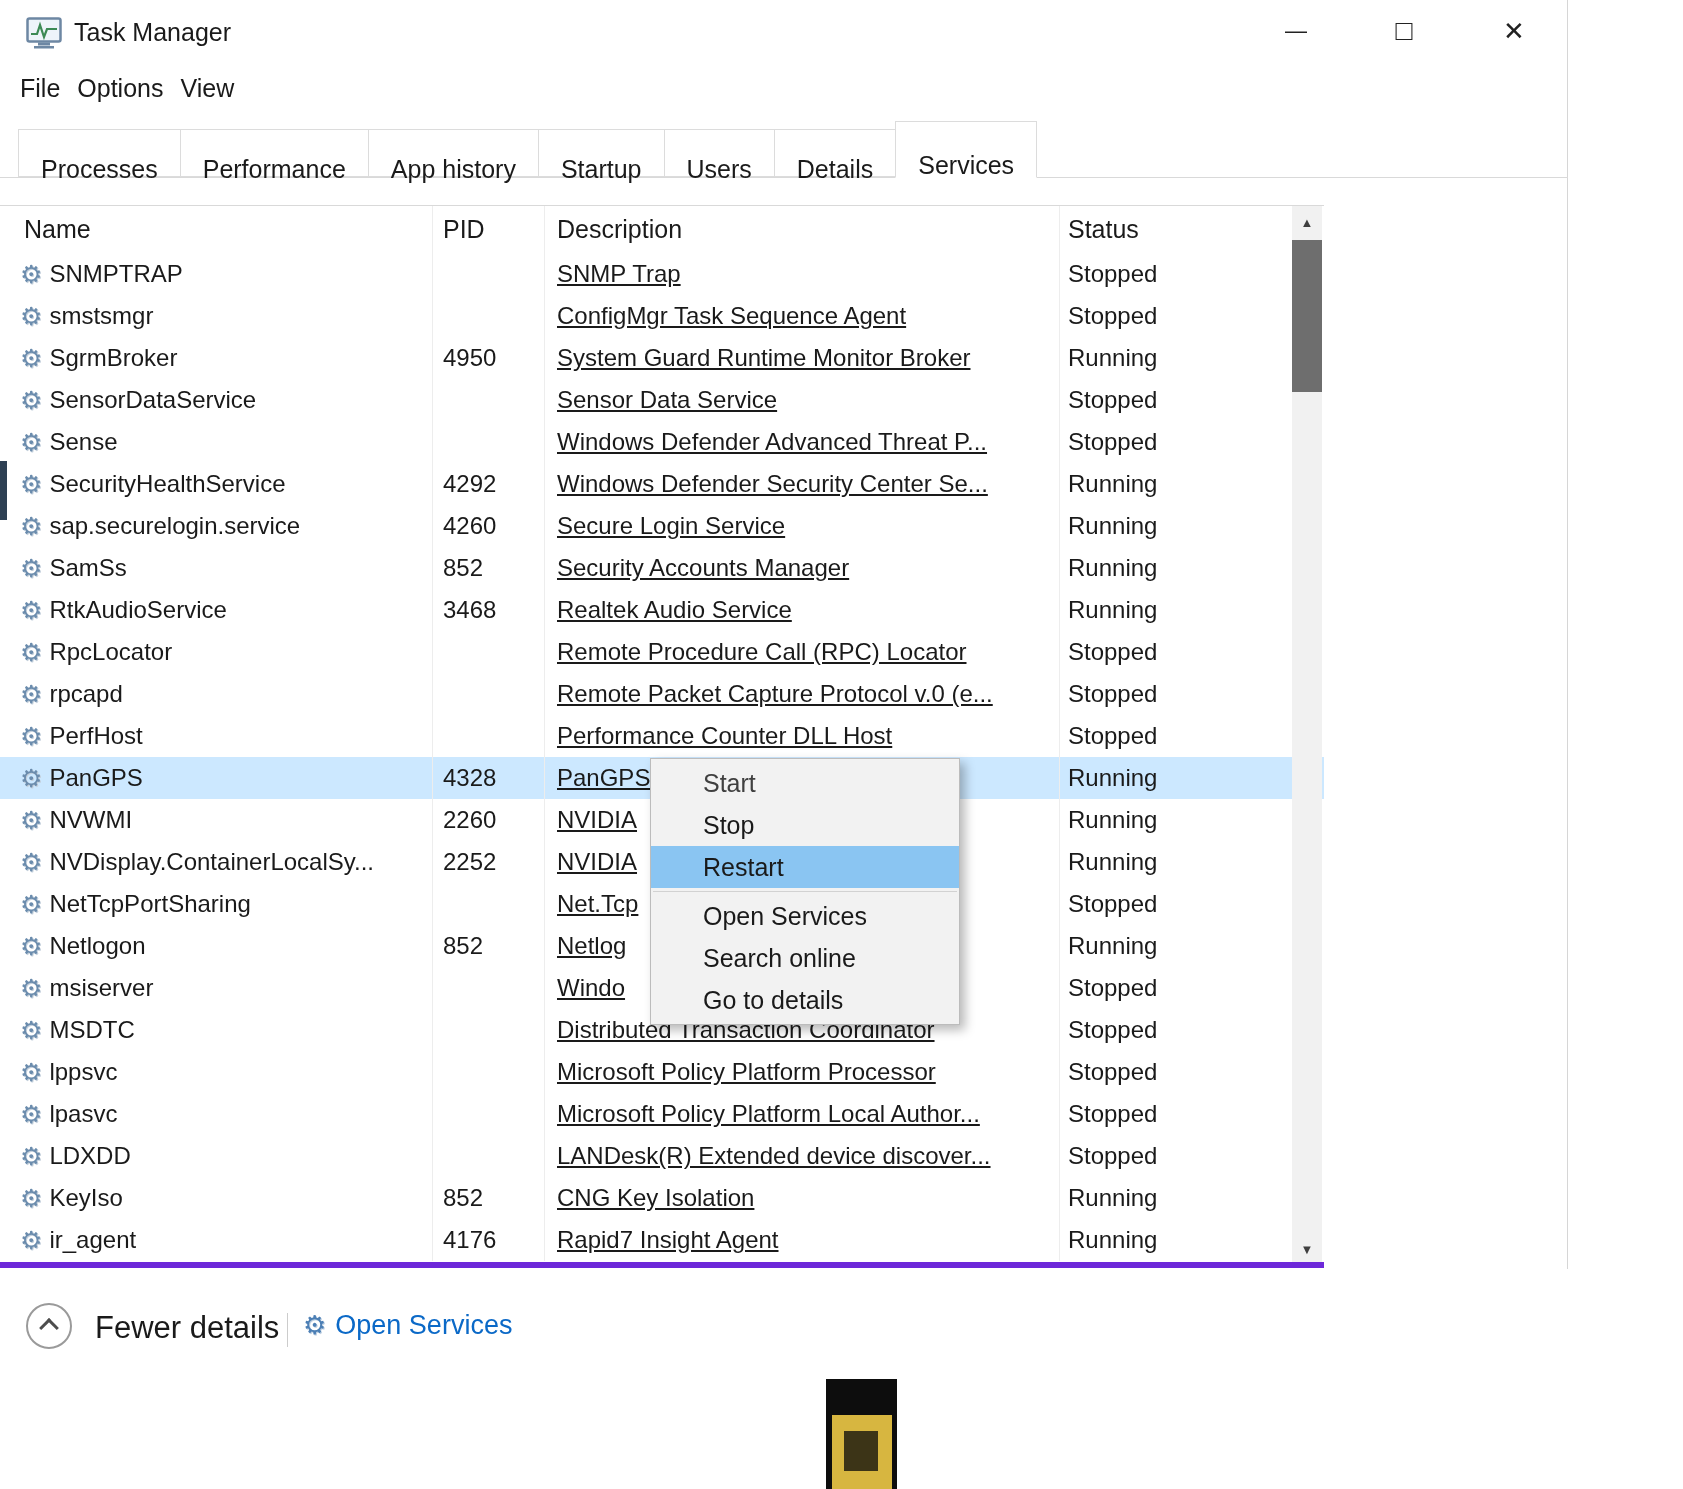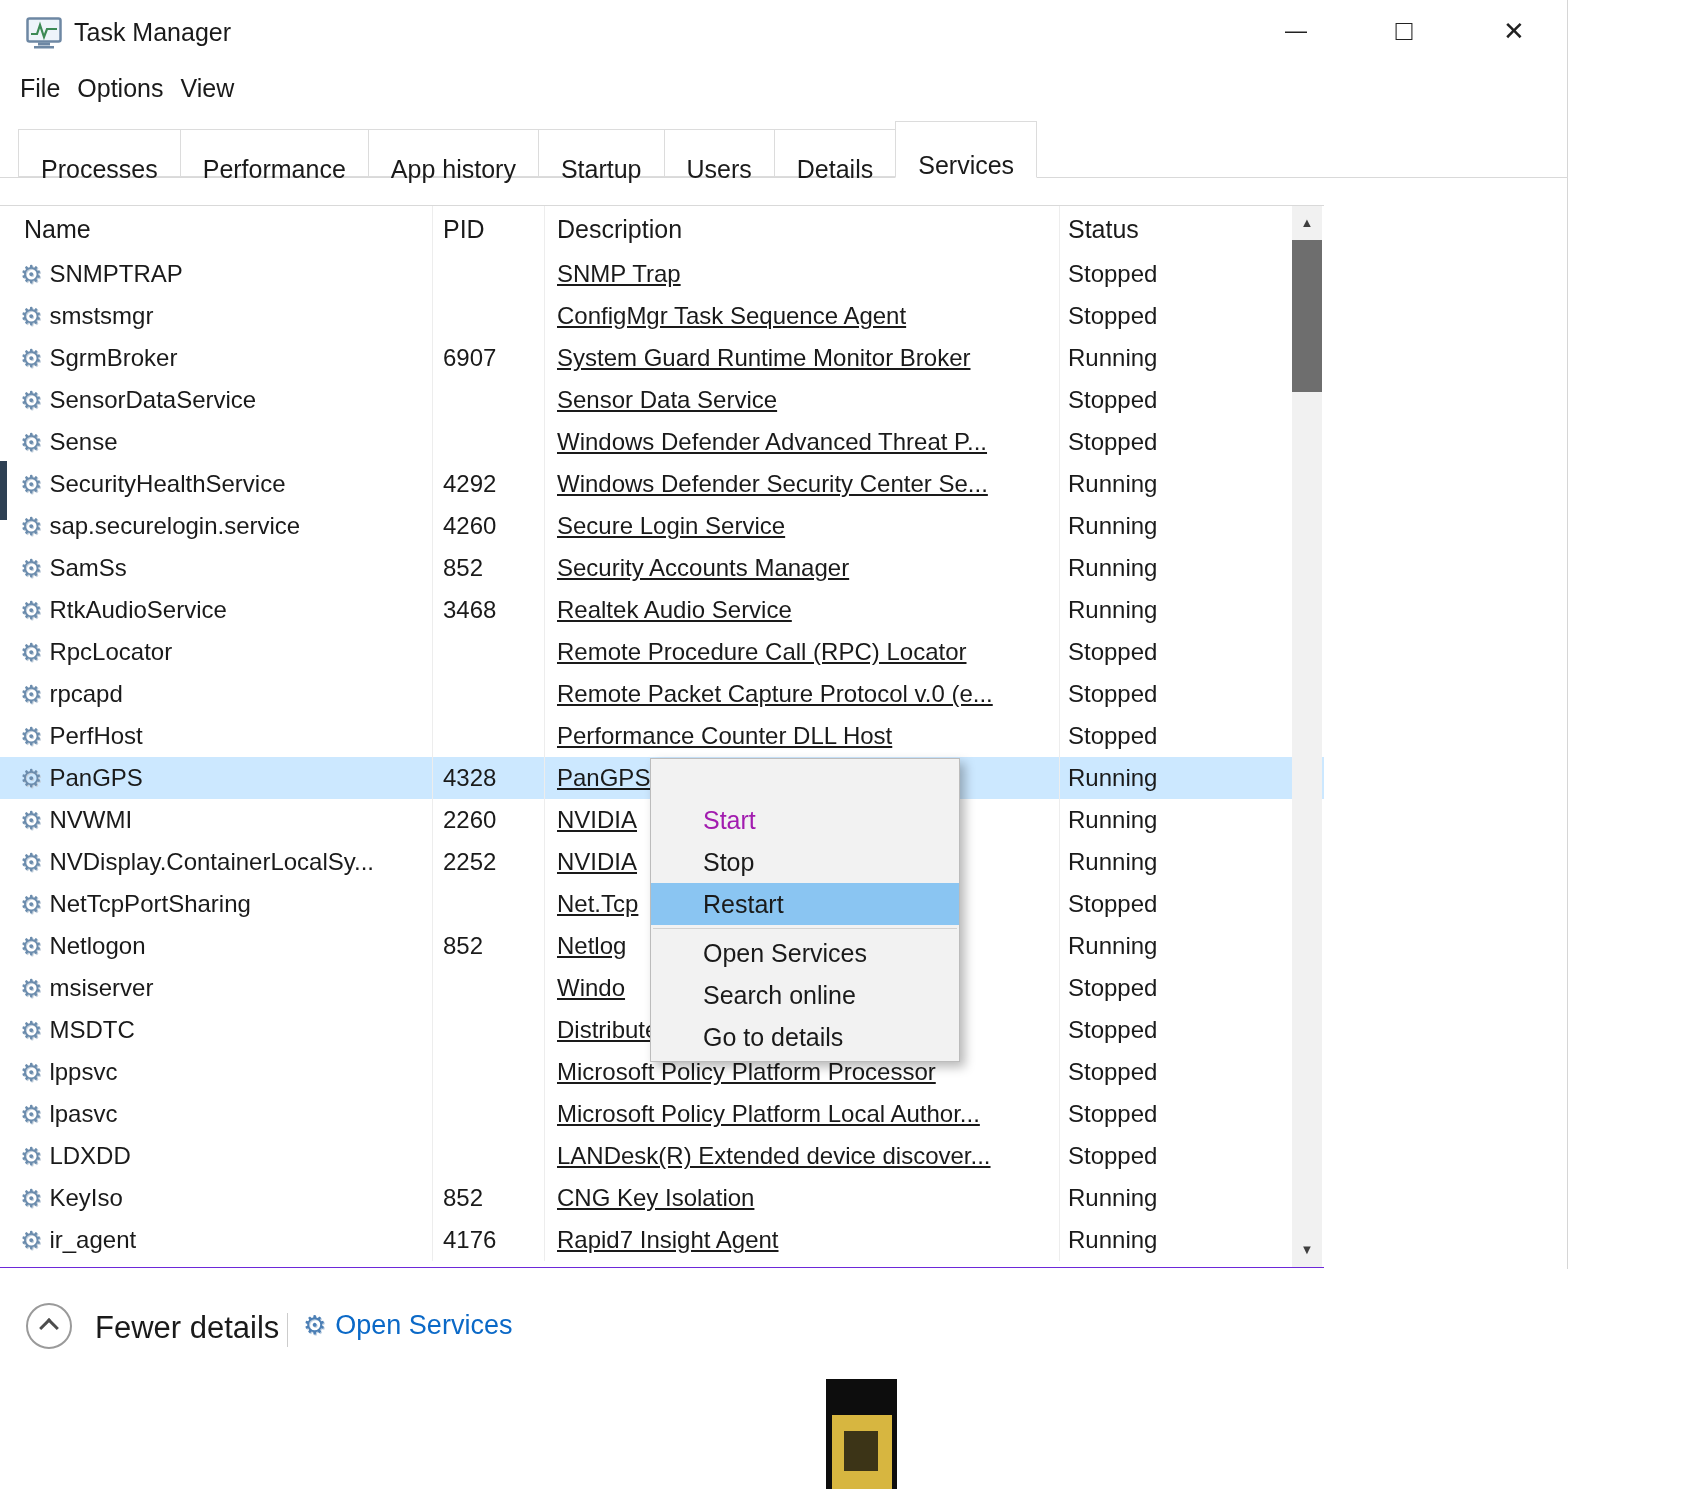--- a/index.html
+++ b/index.html
@@ -27,21 +27,21 @@
   
   .tabbar { position:absolute; left:0; top:120px; width:1568px; height:58px;
     border-bottom:1px solid #d9d9d9; display:flex; align-items:flex-end; padding-left:18px; }
   .tab { height:48px; line-height:46px; padding:16px 22px; font-size:25px; background:#fff;
     border:1px solid #dcdcdc; margin-right:-1px; white-space:nowrap; position:relative; z-index:1; }
   .tab.active { height:57px; line-height:54px; margin-bottom:-1px; border-bottom:1px solid #fff;
     z-index:2; }
 
   
   .table-area { position:absolute; left:0; top:205px; width:1324px; height:1063px;
-    border-top:1px solid #d9d9d9; border-bottom:1px solid #6d28d9; overflow:hidden; }
+    border-top:1px solid #d9d9d9; border-bottom:6px solid #6d28d9; overflow:hidden; }
   .thead, .row { display:grid; grid-template-columns:433px 112px 515px 235px 236px; width:1531px; }
   .thead { height:47px; }
   .hcell { line-height:47px; font-size:25px; border-right:1px solid #ededed;
     padding-left:10px; white-space:nowrap; overflow:hidden; position:relative; }
   .hcell.col-name { padding-left:24px; }
   .hcell.col-description { padding-left:12px; }
   .hcell.col-status, .hcell.col-group { padding-left:8px; }
   .sort-caret { position:absolute; left:108px; top:-9px; font-size:22px; color:#555; }
 
   .tbody { position:absolute; left:0; top:47px; width:1531px; }
@@ -60,21 +60,21 @@
   .sb-arrow { position:absolute; left:0; width:30px; height:30px; font-size:13px;
     line-height:30px; text-align:center; color:#3f3f3f; }
   .sb-arrow.up { top:2px; }
   .sb-arrow.down { bottom:2px; }
   .sb-thumb { position:absolute; left:0; top:34px; width:30px; height:152px; background:#6e6e6e; }
 
   
   .context-menu { position:absolute; left:650px; top:758px; width:310px; background:#f2f2f2;
     border:1px solid #bcbcbc; box-shadow:5px 5px 10px rgba(0,0,0,0.28); padding:3px 0; z-index:10; }
   .cm-item { height:42px; line-height:42px; padding-left:52px; font-size:25px; white-space:nowrap; }
-  .cm-item.disabled { color:#a21caf;margin-top:37px; }
+  .cm-item.disabled { color:#404040; }
   .cm-item.highlighted { background:#8ac5f2; }
   .menu-sep { height:1px; background:#d2d2d2; margin:3px 2px; }
 
   
   .footer { position:absolute; left:0; top:1269px; width:1568px; height:220px; background:#fff; }
   .collapse-btn { position:absolute; left:26px; top:34px; width:46px; height:46px;
     border:2px solid #9a9a9a; border-radius:50%; }
   .chev { display:block; width:14px; height:14px; border-left:3px solid #4d4d4d;
     border-top:3px solid #4d4d4d; transform:rotate(45deg); margin:16px auto 0; }
   .fewer-label { position:absolute; left:95px; top:41px; font-size:31px; }
@@ -149,21 +149,21 @@
     <div class="cell pid"></div>
     <div class="cell desc">ConfigMgr Task Sequence Agent</div>
     <div class="cell status">Stopped</div>
     <div class="cell group"></div>
   </div>
         <div class="row">
     <div class="cell name">
       <span class="service-icon">⚙</span>
       <span class="txt">SgrmBroker</span>
     </div>
-    <div class="cell pid">6907</div>
+    <div class="cell pid">4950</div>
     <div class="cell desc">System Guard Runtime Monitor Broker</div>
     <div class="cell status">Running</div>
     <div class="cell group"></div>
   </div>
         <div class="row">
     <div class="cell name">
       <span class="service-icon">⚙</span>
       <span class="txt">SensorDataService</span>
     </div>
     <div class="cell pid"></div>

